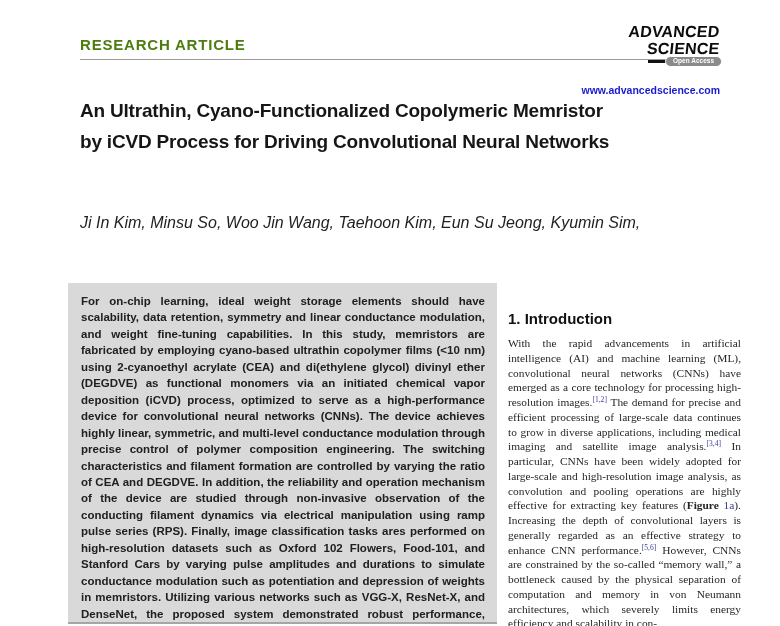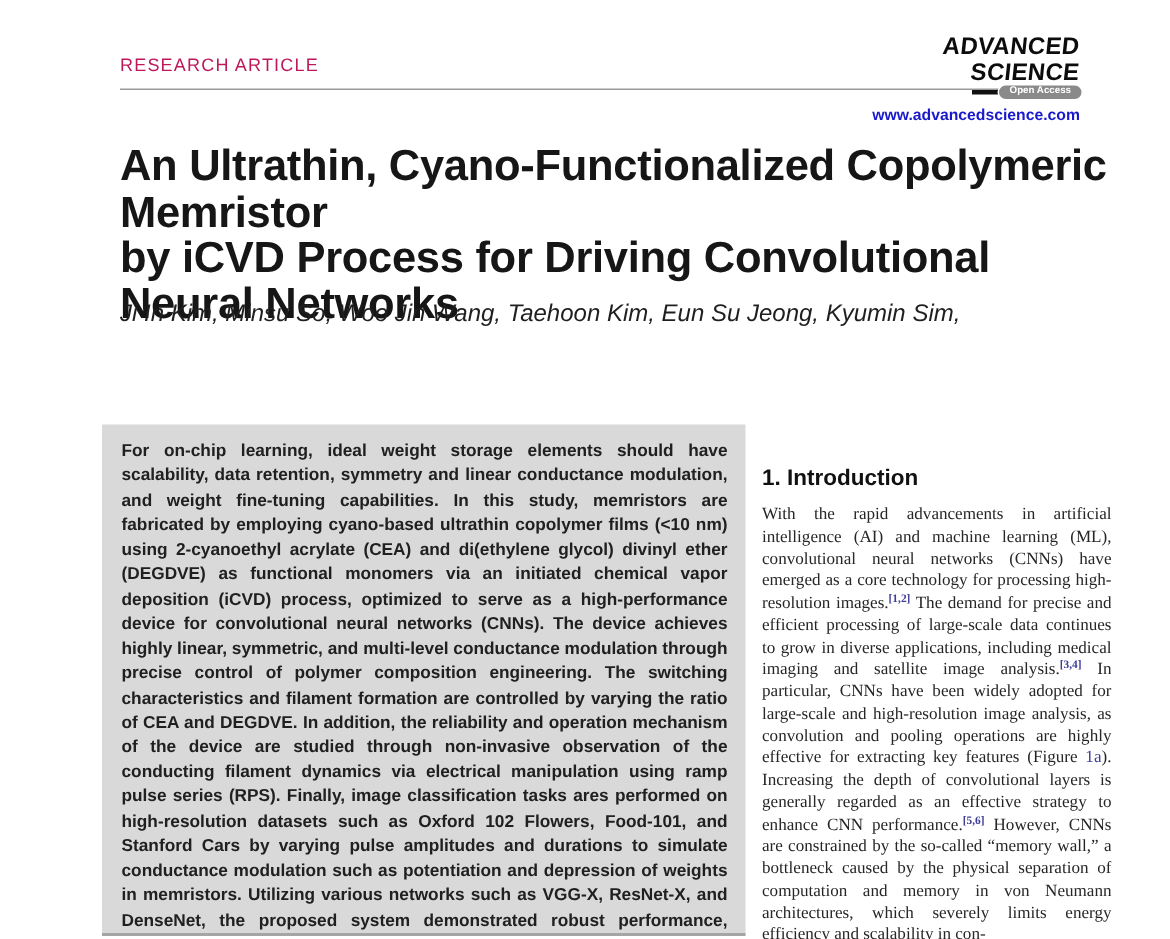--- a/index.html
+++ b/index.html
@@ -13,22 +13,22 @@
     position:relative;
     width:780px;height:626px;
     background:#ffffff;
     overflow:hidden;
     font-family:"Liberation Sans","DejaVu Sans",sans-serif;
     color:#1a1a1a;
   }
   
   .kicker{
     position:absolute;top:36px;left:80px;
-    font-size:12px;font-weight:400;letter-spacing:0.8px;
-    color:#be185d;
+    font-size:15px;font-weight:700;letter-spacing:0.8px;
+    color:#4d7c0f;
   }
   .header-rule{
     position:absolute;top:59px;left:80px;width:633px;height:1px;
     background:#9a9a9a;
   }
   .logo-block{
     position:absolute;top:24px;right:60px;
     text-align:right;line-height:1;
   }
   .logo-line1,.logo-line2{
@@ -45,33 +45,33 @@
   .oa-pill{
     position:absolute;right:-2px;top:-4px;
     display:inline-block;
     background:#8a8a8a;color:#fff;
     font-size:6.5px;font-weight:bold;
     padding:1px 7px;border-radius:6px;
     border:1px solid #fff;
     white-space:nowrap;
   }
   .site-link{
-    margin-top:9px;
+    margin-top:22px;
     font-size:10.5px;font-weight:bold;
     color:var(--link-blue);
     text-decoration:none;display:inline-block;
   }
   
   .title{
     position:absolute;top:96px;left:80px;width:670px;
-    font-size:29px;font-weight:bold;line-height:30.5px;
+    font-size:19px;font-weight:bold;line-height:30.5px;
     letter-spacing:-0.2px;color:#161616;
   }
   .authors{
-    position:absolute;top:198px;left:80px;width:670px;
+    position:absolute;top:211px;left:80px;width:670px;
     font-style:italic;font-size:16px;line-height:23px;color:#1f1f1f;
   }
   
   .abstract-box{
     position:absolute;top:283px;left:68px;width:429px;height:341px;
     background:var(--abstract-bg);
     border-bottom:2px solid #a5a5a5;
     padding:10px 12px 6px 13px;
     overflow:hidden;
   }
@@ -88,27 +88,26 @@
   .intro-heading{
     font-size:15px;font-weight:bold;color:#111;
     margin-bottom:9px;
   }
   .intro-paragraph{
     font-family:"Liberation Serif","DejaVu Serif",serif;
     font-size:11.4px;line-height:14.75px;
     text-align:justify;color:#262626;
   }
   .seg-text{}
-  .seg-bold{font-weight:normal;}
+  .seg-bold{font-weight:bold;}
   .seg-ref{
     color:var(--ref-blue);
     font-size:7.6px;
     vertical-align:4px;
     line-height:0;
-    font-weight:bold;
   }
   .seg-figref{
     color:var(--ref-blue);
     font-weight:normal;
   }
 </style>
 </head>
 <body>
 
 <div class="page">

